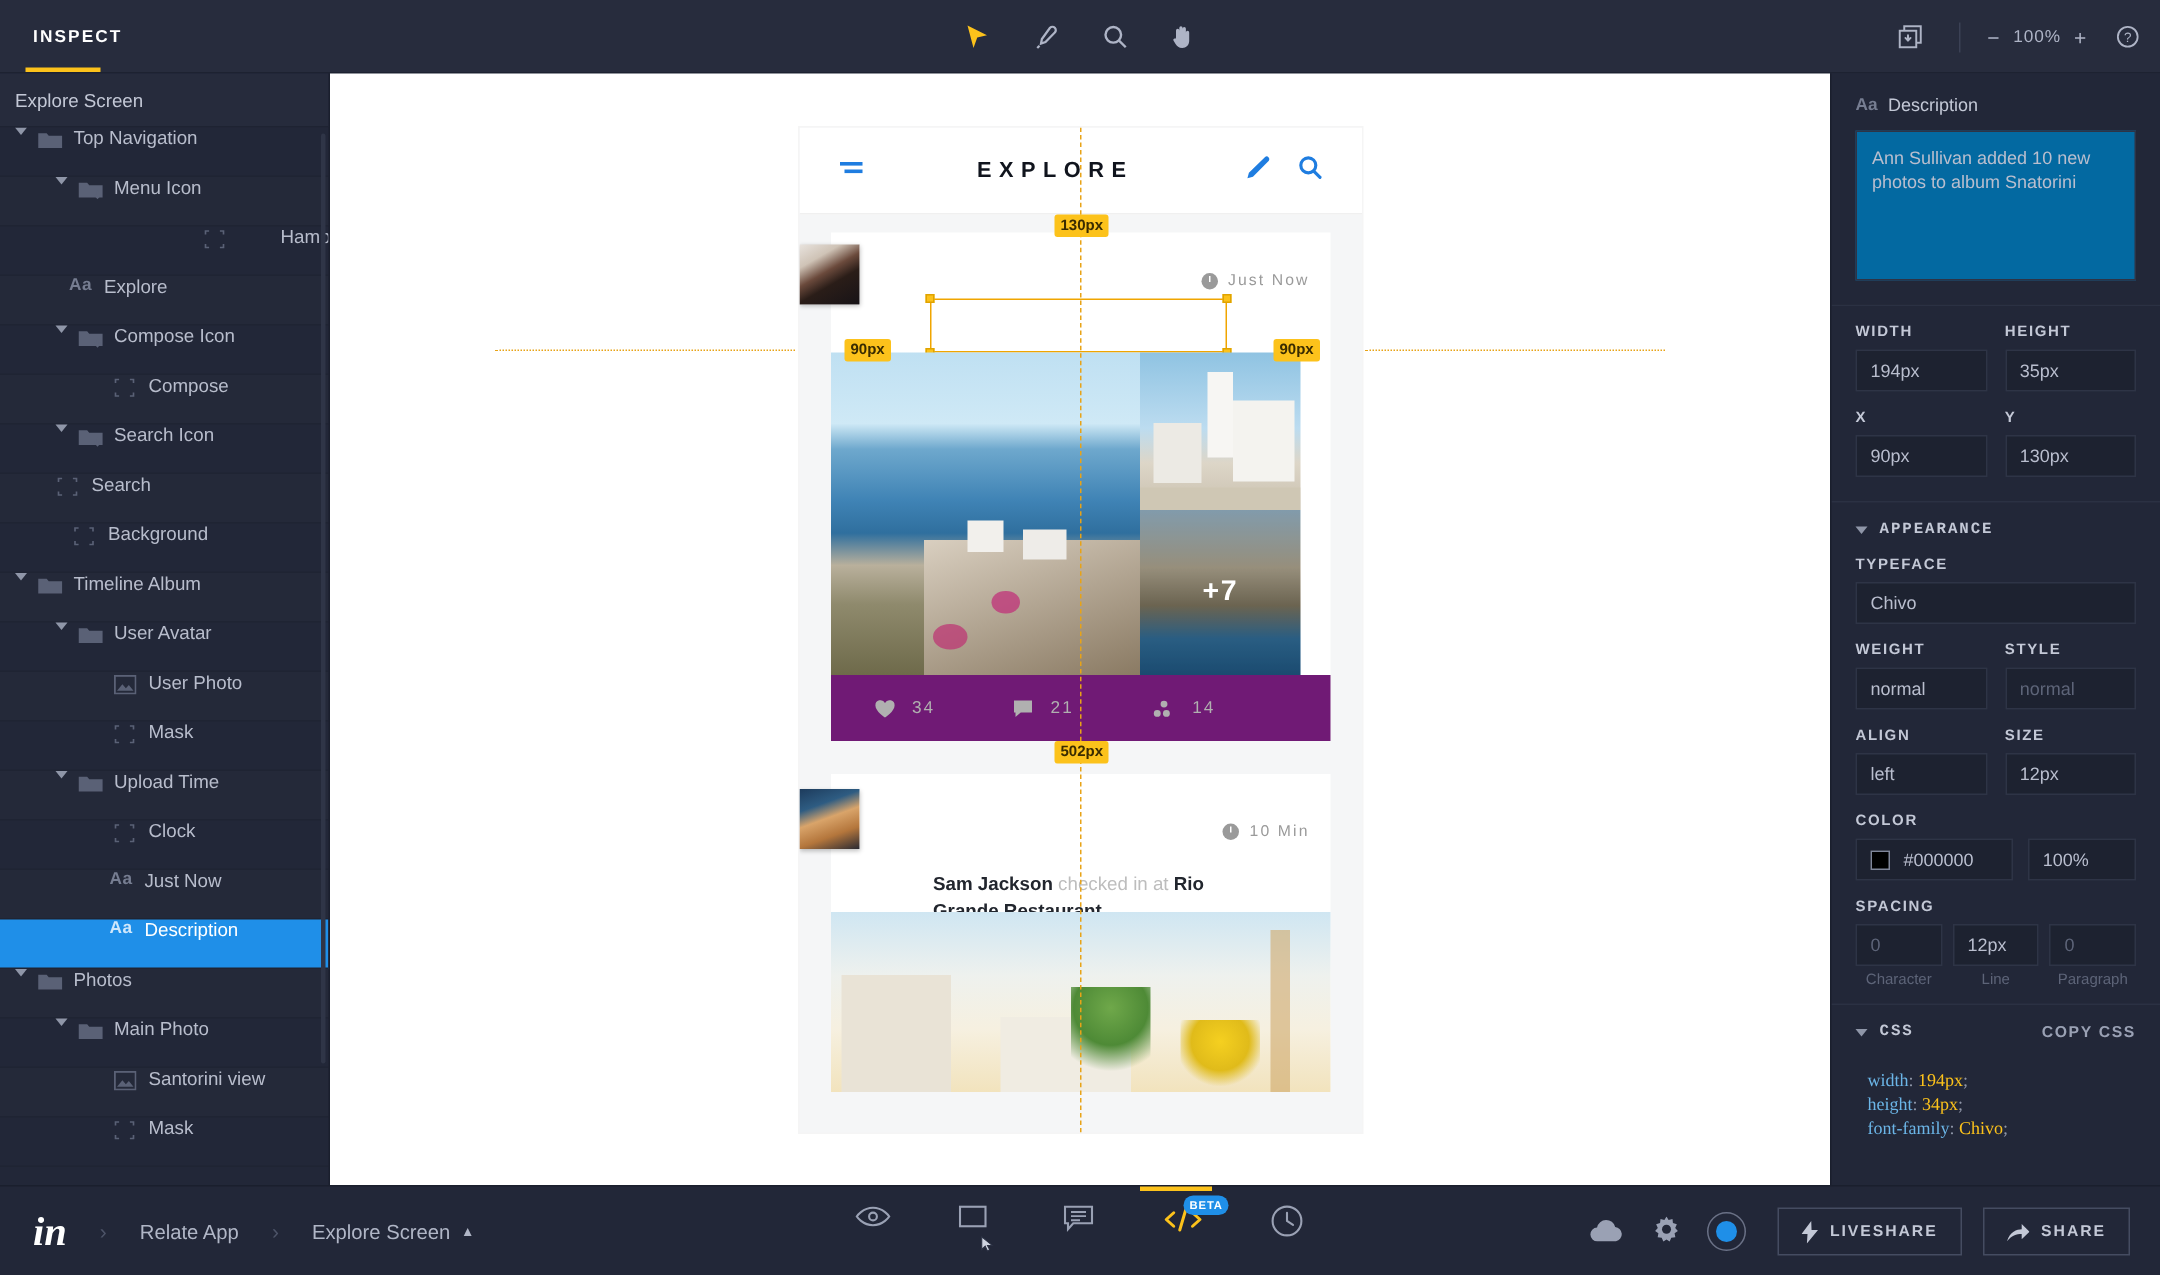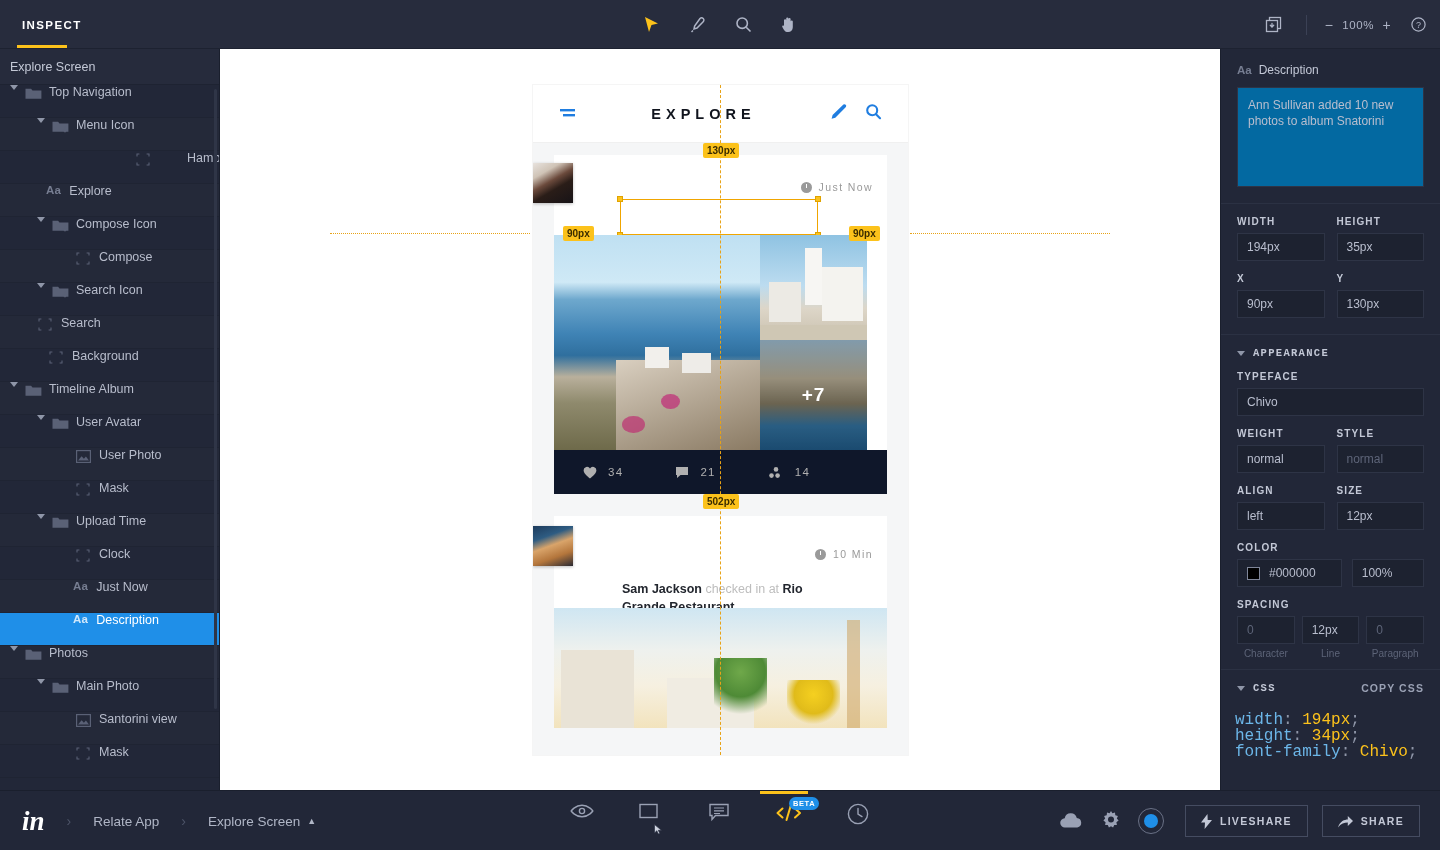--- a/index.html
+++ b/index.html
@@ -124,21 +124,21 @@
     border: 1.5px solid #f0a500; pointer-events: none;
   }
   .handle { position: absolute; width: 6px; height: 6px; background: #fcc21b; border:1px solid #e0a300; }
   #photo-grid { display: flex; height: 215px; margin-top: 2px; }
   #ph-main { width: 206px; height: 215px; position: relative; overflow:hidden; }
   #ph-right { width: 107px; display: flex; flex-direction: column; }
   #ph-r1 { height: 105px; position: relative; overflow:hidden; }
   #ph-r2 { height: 110px; position: relative; overflow:hidden; }
   #plus7 { position:absolute; inset:0; display:flex; align-items:center; justify-content:center;
            color:#fff; font-size: 19px; font-weight: bold; letter-spacing: 1px; }
-  #stats { height: 44px; display:flex; align-items:center; padding-left: 29px; gap: 52px; background:#0f172a; }
+  #stats { height: 44px; display:flex; align-items:center; padding-left: 29px; gap: 52px; background:#701a75; }
   .stat { display:flex; align-items:center; gap: 11px; color: #b0b0b0; font-size: 11.5px; letter-spacing: 1.3px; }
 
   #post2 { position: relative; background:#fff; margin: 22px 21px 0 21px; }
   #post2head { height: 92px; position: relative; }
   #post2 .desc { top: 64px; width: 200px; color:#bdbdbd; }
   #photo2 { height: 120px; overflow: hidden; position: relative; }
 
   
   .guide-v { position: absolute; width: 0; border-left: 1px dashed #e8a317; }
   .guide-h { position: absolute; height: 0; border-top: 1px dashed #e8a317; }
@@ -170,21 +170,21 @@
   }
   .finput.ph { color: #5d6478; }
   .sect-head {
     display:flex; align-items:center; justify-content: space-between;
     padding: 12px 16px; border-top: 1px solid #2b3143; margin-top: 16px;
   }
   .sect-left { display:flex; align-items:center; gap:8px; }
   .sect-caret { width:0;height:0;border-left:4px solid transparent;border-right:4px solid transparent;border-top:5px solid #8f96a8; }
   .sect-title { color:#c3c8d6; font-size: 10.5px; font-weight: bold; letter-spacing: 1.3px; font-family: Liberation Mono, monospace; }
   .sect-action { color:#9aa1b4; font-size: 10.5px; font-weight: bold; letter-spacing: 1.1px; cursor:pointer; }
-  #css-box { padding: 10px 16px 0 14px; font-family: Liberation Mono, monospace; font-size: 16px; line-height: 16px; }
+  #css-box { padding: 10px 16px 0 24px; font-family: Liberation Serif, serif; font-size: 12px; line-height: 16px; }
   .cssprop { color: #6cb6e8; }
   .cssval { color: #fcc21b; }
   .csspunc { color: #8f96a8; }
 
   
   #bottombar {
     position: absolute; left: 0; bottom: 0; width: 1440px; height: 60px;
     background: #222738; border-top: 1px solid #1a1f2d;
   }
   #bb-left { position: absolute; left: 22px; top: 0; height: 60px; display:flex; align-items:center; gap: 0; }

